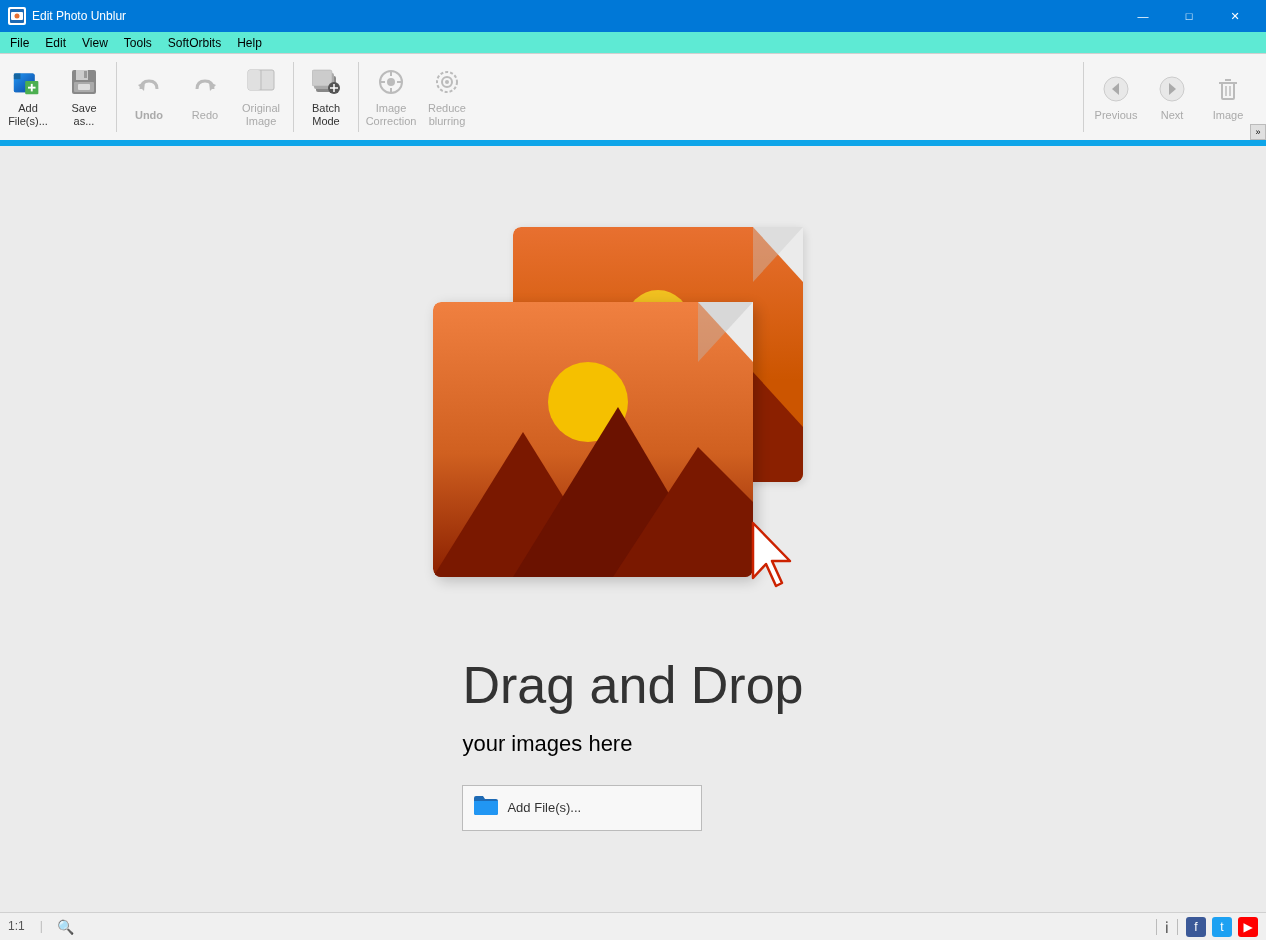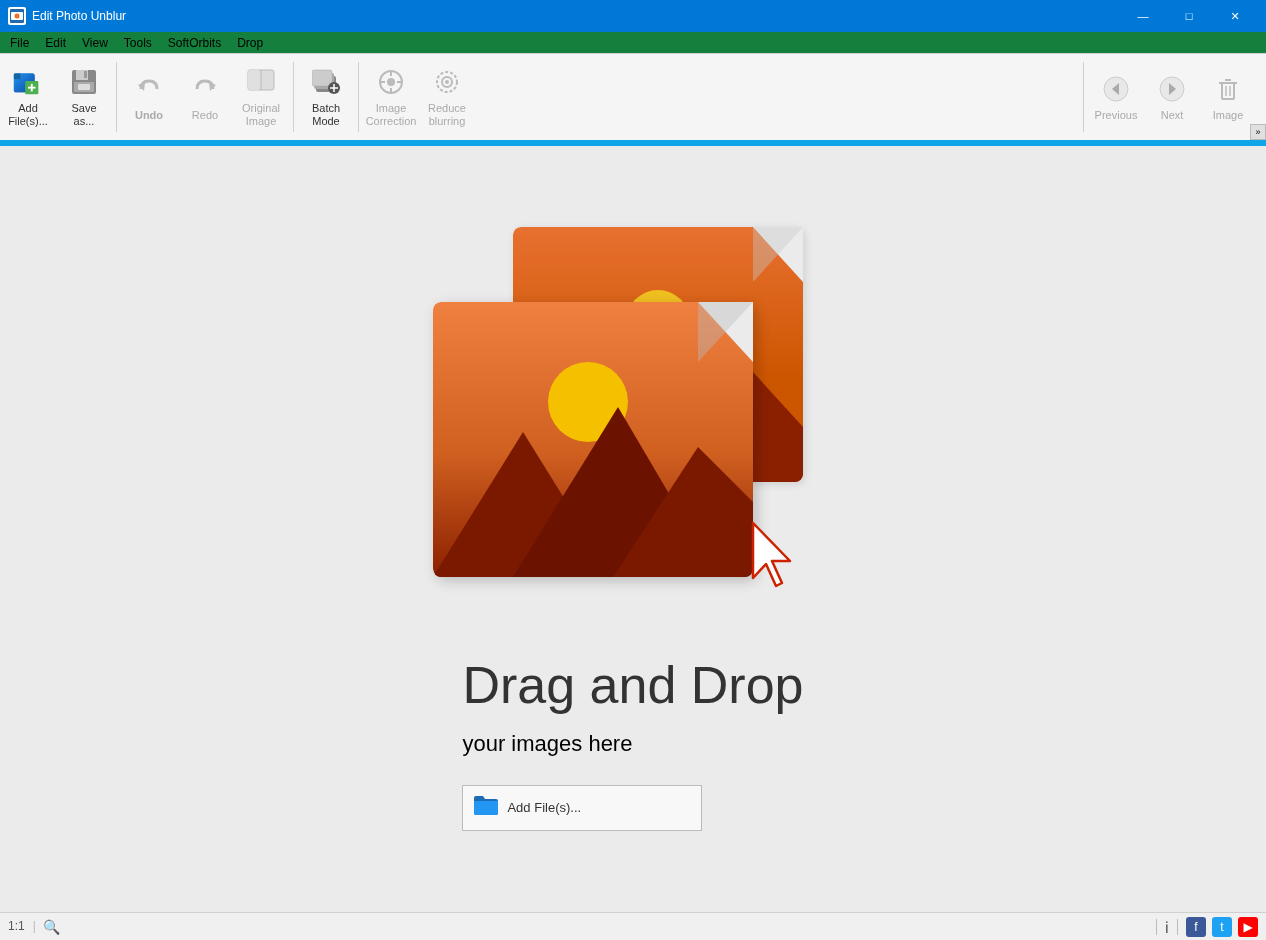--- a/index.html
+++ b/index.html
@@ -26,21 +26,21 @@
     .title-bar-controls { display: flex; gap: 0; }
     .title-bar-btn {
       width: 46px; height: 32px;
       display: flex; align-items: center; justify-content: center;
       cursor: pointer; font-size: 11px; color: white;
     }
 
     
     .menu-bar {
       height: 22px;
-      background: #15803d;
+      background: #5eead4;
       display: flex;
       align-items: center;
       border-bottom: 1px solid #d0d0d0;
       font-size: 12px;
       padding: 0 2px;
     }
     .menu-item {
       padding: 2px 8px;
       cursor: pointer;
       height: 100%;
@@ -151,21 +151,21 @@
       background: #f0f0f0;
       border-top: 1px solid #d0d0d0;
       display: flex;
       align-items: center;
       padding: 0 8px;
       font-size: 12px;
       color: #555;
       position: absolute;
       bottom: 0; left: 0; right: 0;
     }
-    .status-left { display: flex; align-items: flex-start; gap: 8px; flex: 1; }
+    .status-left { display: flex; align-items: flex-start; gap: 15px; flex: 1; }
     .status-right { display: flex; align-items: center; gap: 6px; }
     .status-separator { width: 1px; height: 16px; background: #bbb; margin: 0 2px; }
     .social-icon { width: 20px; height: 20px; border-radius: 3px; display: flex; align-items: center; justify-content: center; font-size: 12px; cursor: pointer; }
     .fb-icon { background: #3b5998; color: white; }
     .tw-icon { background: #1da1f2; color: white; }
     .yt-icon { background: #ff0000; color: white; }
   </style>
 </head>
 <body>
 
@@ -184,21 +184,21 @@
     <div class="title-bar-btn close">✕</div>
   </div>
 </div>
 
 <div class="menu-bar">
   <div class="menu-item">File</div>
   <div class="menu-item">Edit</div>
   <div class="menu-item">View</div>
   <div class="menu-item">Tools</div>
   <div class="menu-item">SoftOrbits</div>
-  <div class="menu-item">Drop</div>
+  <div class="menu-item">Help</div>
 </div>
 
 <div class="toolbar">
 
   <div class="toolbar-btn">
     <div class="icon-area">
       <svg width="34" height="30" viewBox="0 0 34 30">
         <rect x="2" y="6" width="22" height="20" rx="2" fill="#1e6ab4"></rect>
         <rect x="2" y="6" width="22" height="20" rx="2" fill="url(#foldBg)"></rect>
         <polygon points="2,6 9,6 9,12 2,12" fill="#1565a0"></polygon>

